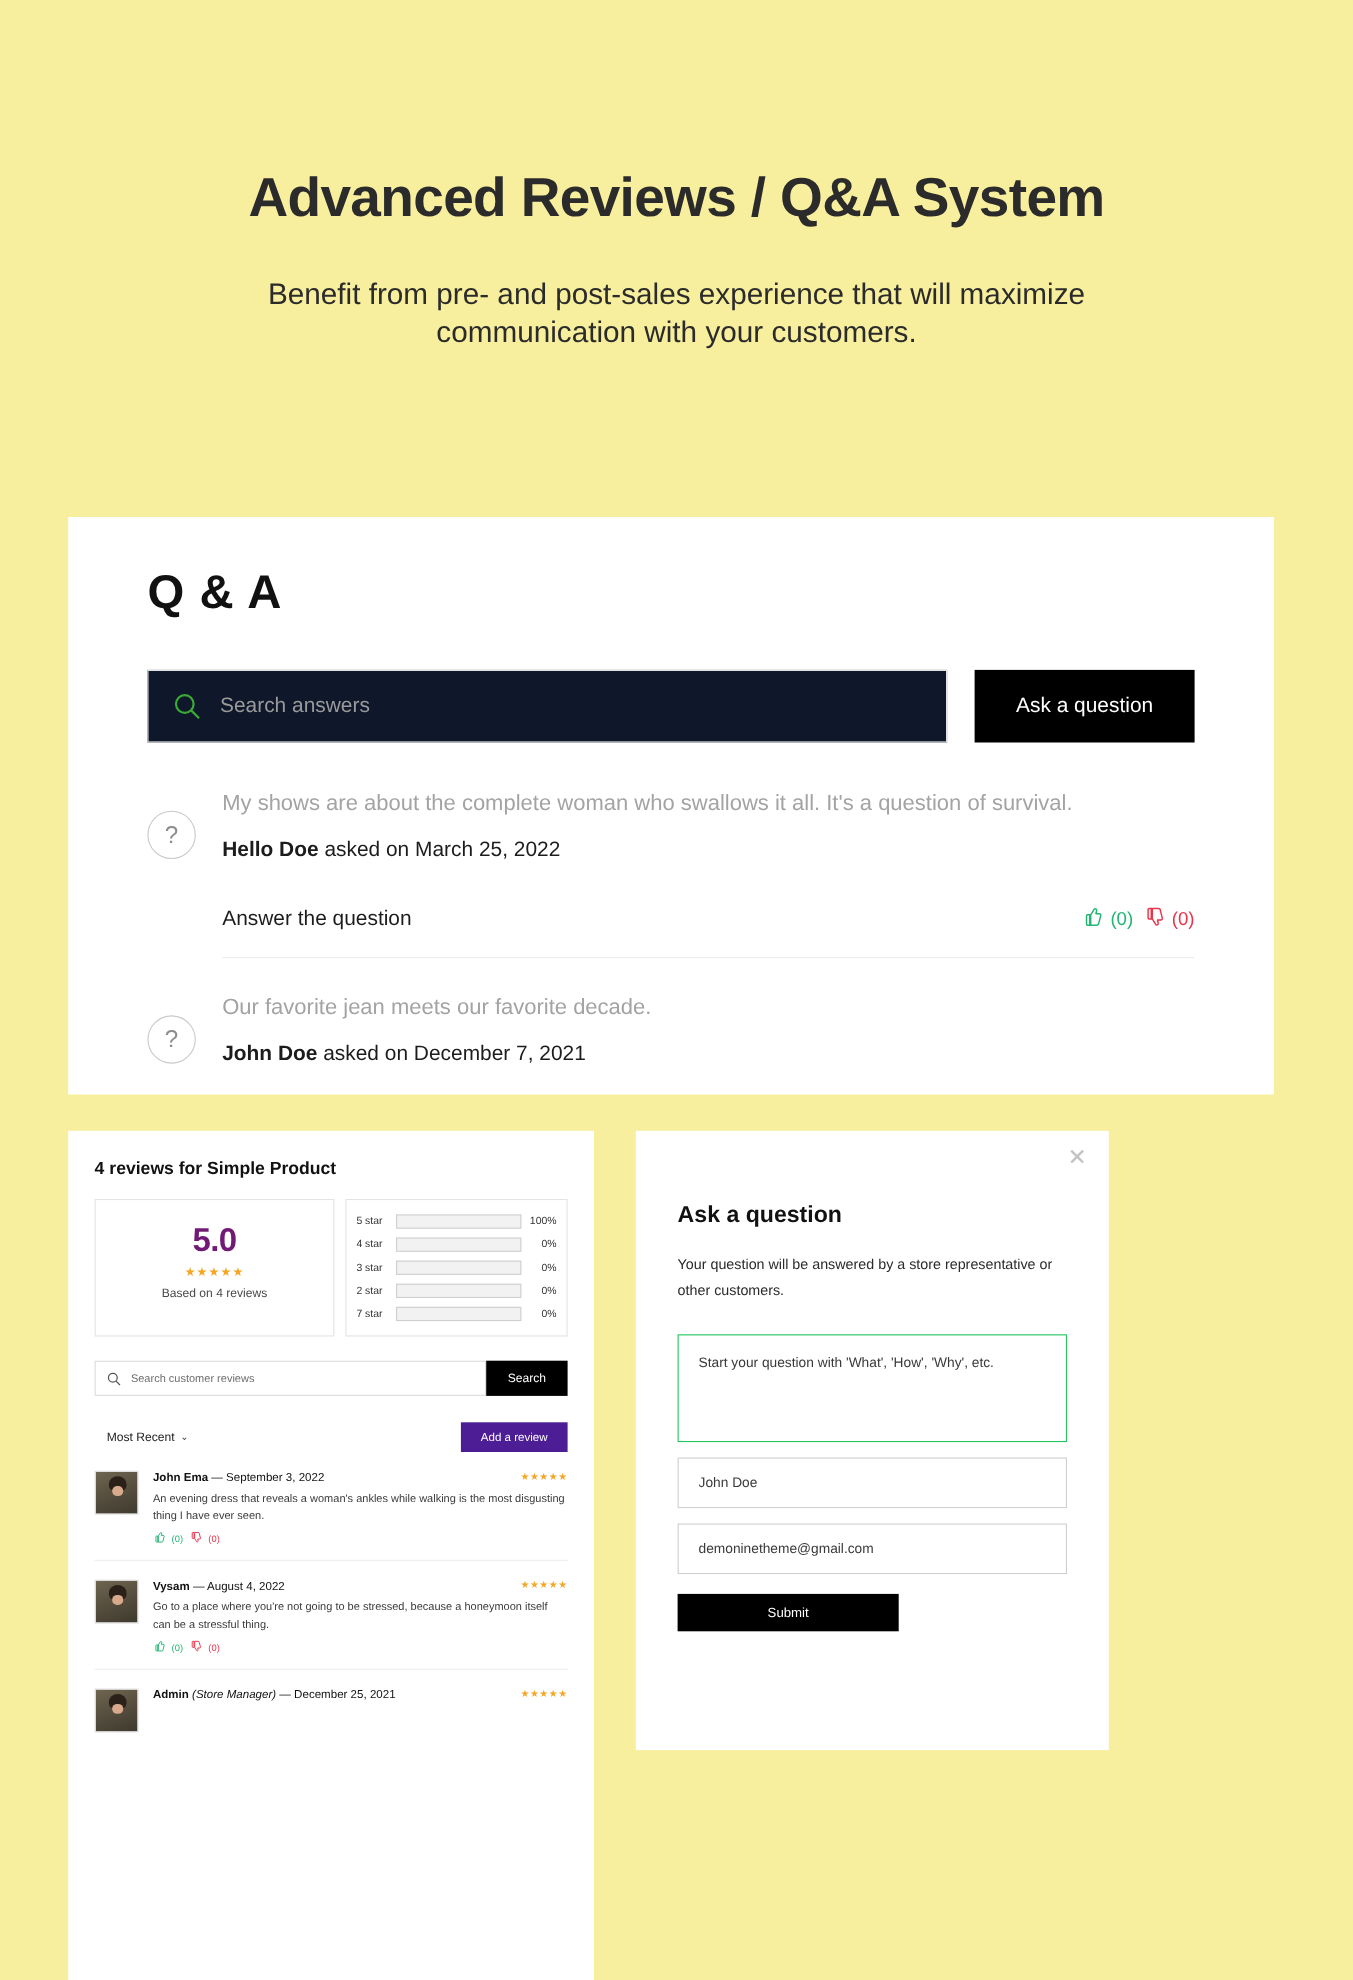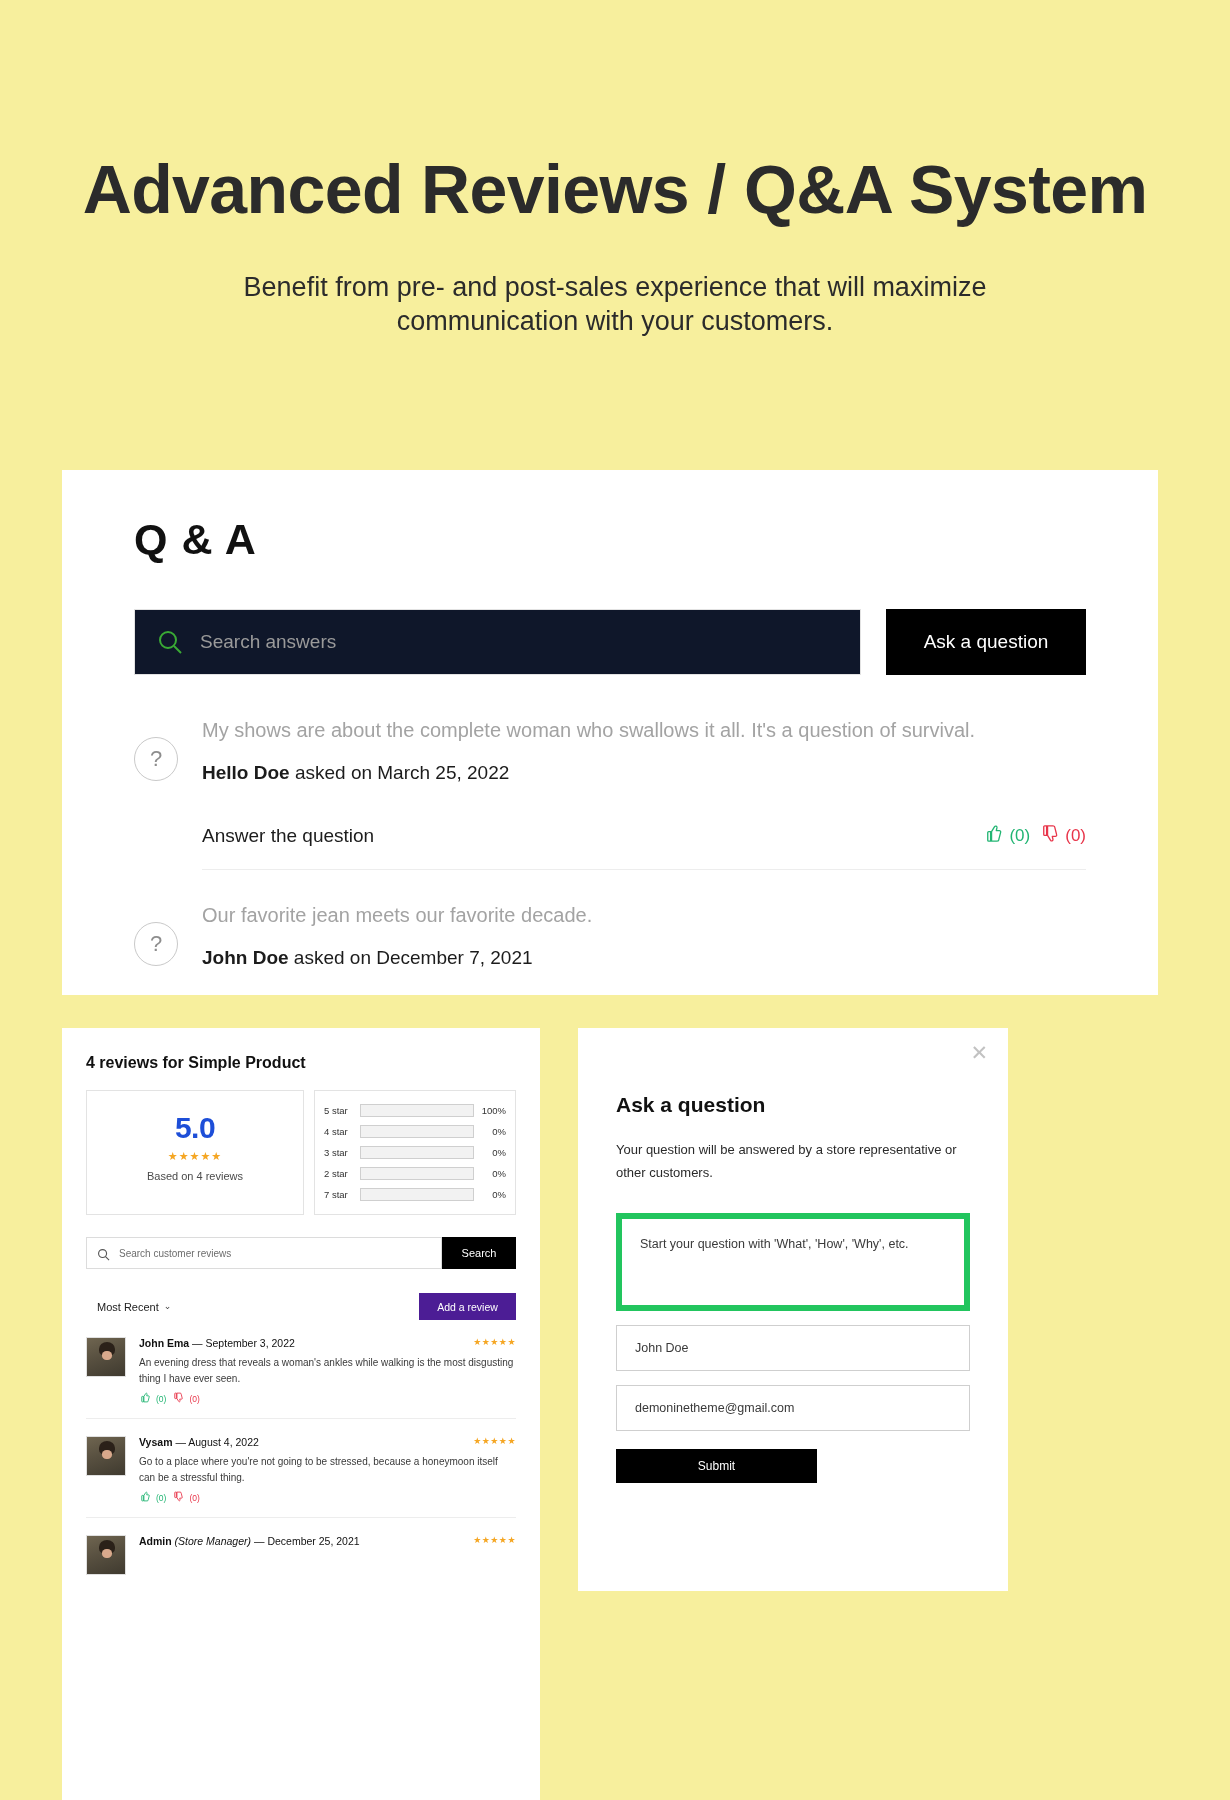--- a/index.html
+++ b/index.html
@@ -8,21 +8,21 @@
     height: 1800px;
     background: #f7ef9d;
     font-family: "Liberation Sans", sans-serif;
     overflow: hidden;
   }
   body { position: relative; }
 
   
   .hero { padding-top: 152px; text-align: center; }
   .hero-title {
-    font-size: 68px;
+    font-size: 50px;
     font-weight: 700;
     color: #2b2b2b;
     letter-spacing: -0.6px;
     line-height: 1.1;
   }
   .hero-sub {
     margin: 43px auto 0;
     width: 880px;
     font-size: 27px;
     font-weight: 400;
@@ -132,21 +132,21 @@
   .rev-inner { padding: 26px 24px 0 24px; }
   .rev-title { font-size: 16px; font-weight: 600; color: #111; }
 
   .rev-summary { display: flex; gap: 10px; margin-top: 18px; }
   .rev-score-box {
     width: 218px;
     border: 1px solid #e3e3e3;
     padding: 20px 0 18px;
     text-align: center;
   }
-  .rev-score { font-size: 30px; font-weight: 700; color: #1d4ed8; letter-spacing: -0.5px; }
+  .rev-score { font-size: 30px; font-weight: 700; color: #701a75; letter-spacing: -0.5px; }
   .rev-score-stars { margin-top: 5px; font-size: 11px; color: #f5a623; letter-spacing: 1px; }
   .rev-score-based { margin-top: 7px; font-size: 11px; color: #4a4a4a; }
 
   .rev-bars-box {
     flex: 1;
     border: 1px solid #e3e3e3;
     padding: 9px 9px 9px 9px;
   }
   .bar-row { display: flex; align-items: center; height: 21px; }
   .bar-label { width: 36px; font-size: 9.5px; color: #333; }
@@ -228,21 +228,21 @@
   }
   .modal-close {
     position: absolute; right: 20px; top: 14px;
     font-size: 21px; color: #c2c2c2; cursor: pointer; line-height: 1;
   }
   .modal-inner { padding: 65px 38px 0 38px; }
   .modal-title { font-size: 21px; font-weight: 700; color: #111; }
   .modal-desc { margin-top: 22px; font-size: 13px; color: #2a2a2a; line-height: 1.75; }
   .modal-textarea {
     margin-top: 28px; height: 98px;
-    border: 6px solid #22c55e; padding: 18px 18px;
+    border: 1px solid #22c55e; padding: 18px 18px;
     font-size: 12.5px; color: #3a3a3a;
   }
   .modal-input {
     margin-top: 14px; height: 46px;
     border: 1px solid #cfcfcf; padding: 0 18px;
     display: flex; align-items: center;
     font-size: 12.5px; color: #3a3a3a;
   }
   .modal-submit {
     margin-top: 18px; width: 201px; height: 34px;

